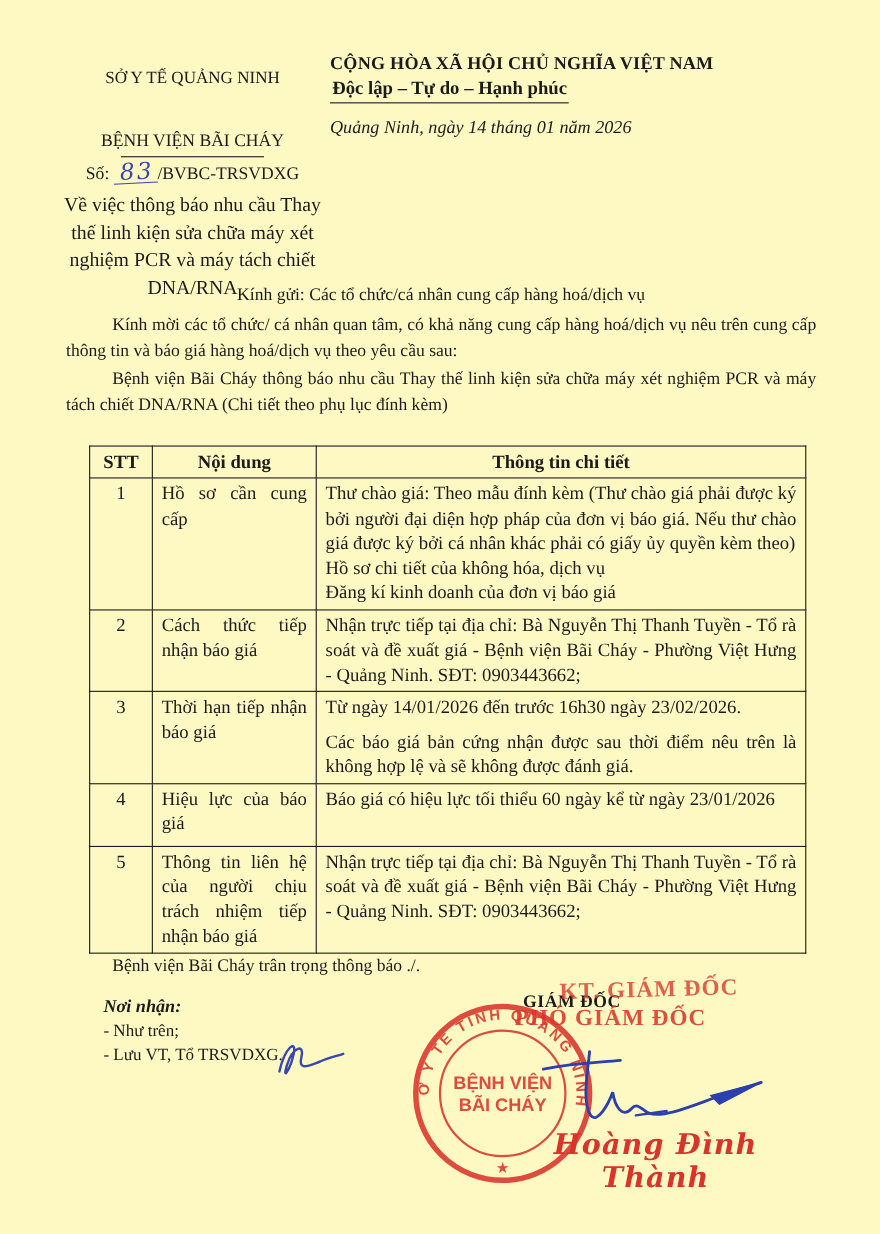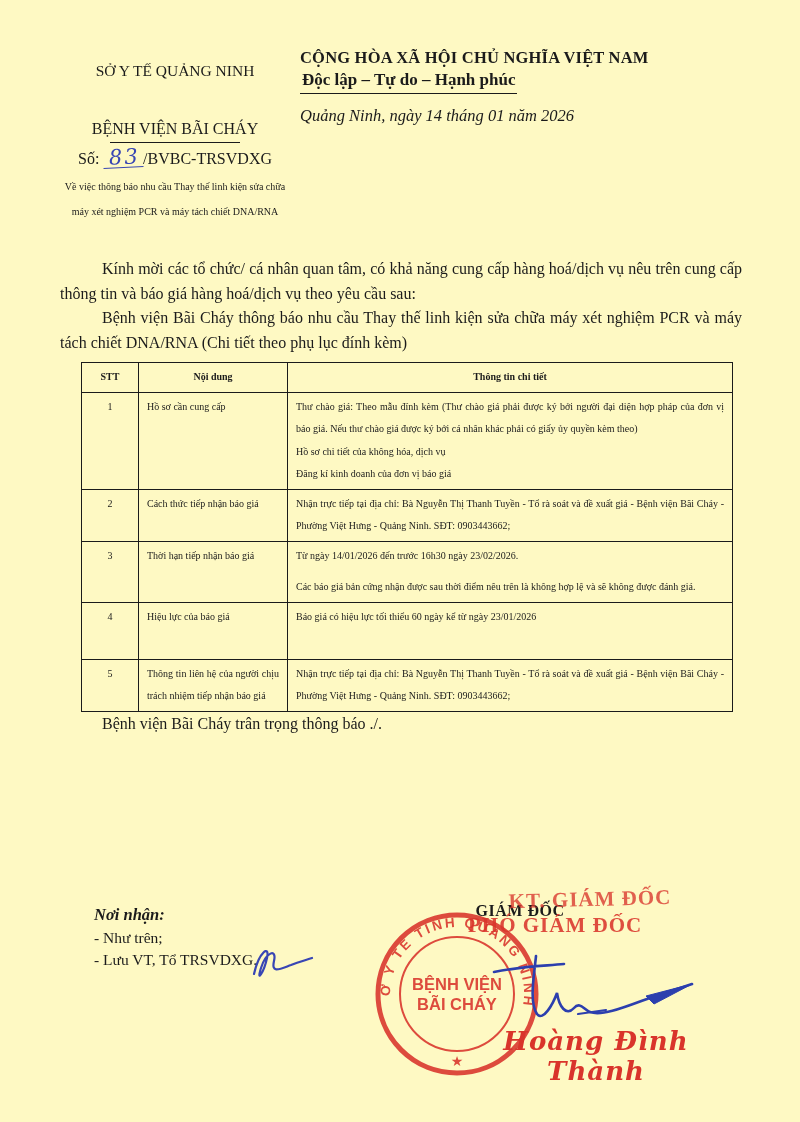--- a/index.html
+++ b/index.html
@@ -14,33 +14,33 @@
   .hdr-left .agency{font-size:15.5px; line-height:22px;}
   .hdr-left .org{font-size:16px; font-weight:normal; line-height:22px;margin-top:36px;}
   .hdr-left .org-rule{width:130px; border-top:1.6px solid #1b1b1b; margin:2px auto 3px;}
   .hdr-left .docno{font-size:16px; line-height:26px;}
   .hand-ink{
     color:#3846b4; font-family:"DejaVu Serif",serif; font-style:italic;
     font-size:21px; letter-spacing:2px; padding:0 3px 0 6px;
     border-bottom:1.5px solid #3846b4; display:inline-block; transform:rotate(-3deg);
     line-height:20px;
   }
-  .hdr-left .subject{font-size:10px; line-height:25px; margin-top:2px;}
+  .hdr-left .subject{font-size:18px; line-height:25px; margin-top:2px;}
   .hdr-right{position:absolute; left:300px; top:46px; width:450px; text-align:left;}
   .hdr-right .national{font-size:16.5px; font-weight:bold; line-height:23px; letter-spacing:.2px;}
   .hdr-right .motto{display:inline-block; font-size:17px; font-weight:bold;
      border-bottom:1.7px solid #1b1b1b; padding:0 2px 2px; line-height:22px;}
   .hdr-right .dateline{font-style:italic; font-size:16.5px; margin-top:12px;}
   
   .bodytext{position:absolute; left:60px; top:257px; width:682px; font-size:16px; line-height:24.5px;}
   .salutation{text-align:center; margin:0 0 2px;}
   p.para{margin:0; text-indent:42px; text-align:justify;}
   
-  table.quote{border-collapse:collapse; margin:7px 0 0 21px; width:652px;
-     font-size:10px; line-height:22.5px;}
+  table.quote{border-collapse:collapse; margin:23px 0 0 21px; width:652px;
+     font-size:17px; line-height:22.5px;}
   table.quote th, table.quote td{border:1.7px solid #1b1b1b; vertical-align:top; padding:3px 8px;}
   table.quote th{font-weight:bold; text-align:center; padding:3px 4px;}
   td.c-stt{text-align:center; width:40px; padding-top:5px;}
   td.c-topic{width:132px; text-align:justify; padding-top:5px;}
   td.c-detail p{margin:0; text-align:justify;}
   tr.gap-paras td.c-detail p + p{margin-top:9px;}
   tr.r4 td{height:50px;}
   .closing{margin-top:13px;}
   
   .recipients{position:absolute; left:94px; top:903px; font-size:15.5px; line-height:22px;}
@@ -76,20 +76,21 @@
     <div class="subject">Về việc thông báo nhu cầu Thay thế linh kiện sửa chữa máy xét nghiệm PCR và máy tách chiết  DNA/RNA</div>
   </div>
 
   <div class="hdr-right">
     <div class="national">CỘNG HÒA XÃ HỘI CHỦ NGHĨA VIỆT NAM</div>
     <div><span class="motto">Độc lập – Tự do – Hạnh phúc</span></div>
     <div class="dateline">Quảng Ninh, ngày 14 tháng 01 năm 2026</div>
   </div>
 
   <div class="bodytext">
+    <p class="salutation">Kính gửi: Các tổ chức/cá nhân cung cấp hàng hoá/dịch vụ</p>
     <p class="para">Kính mời các tổ chức/ cá nhân quan tâm, có khả năng cung cấp hàng hoá/dịch vụ nêu trên cung cấp thông tin và báo giá hàng hoá/dịch vụ theo yêu cầu sau:</p>
     <p class="para">Bệnh viện Bãi Cháy thông báo nhu cầu Thay thế linh kiện sửa chữa máy xét nghiệm PCR và máy tách chiết DNA/RNA (Chi tiết theo phụ lục đính kèm)</p>
 
     <table class="quote">
       <thead>
         <tr>
           <th>STT</th>
           <th>Nội dung</th>
           <th>Thông tin chi tiết</th>
         </tr>

